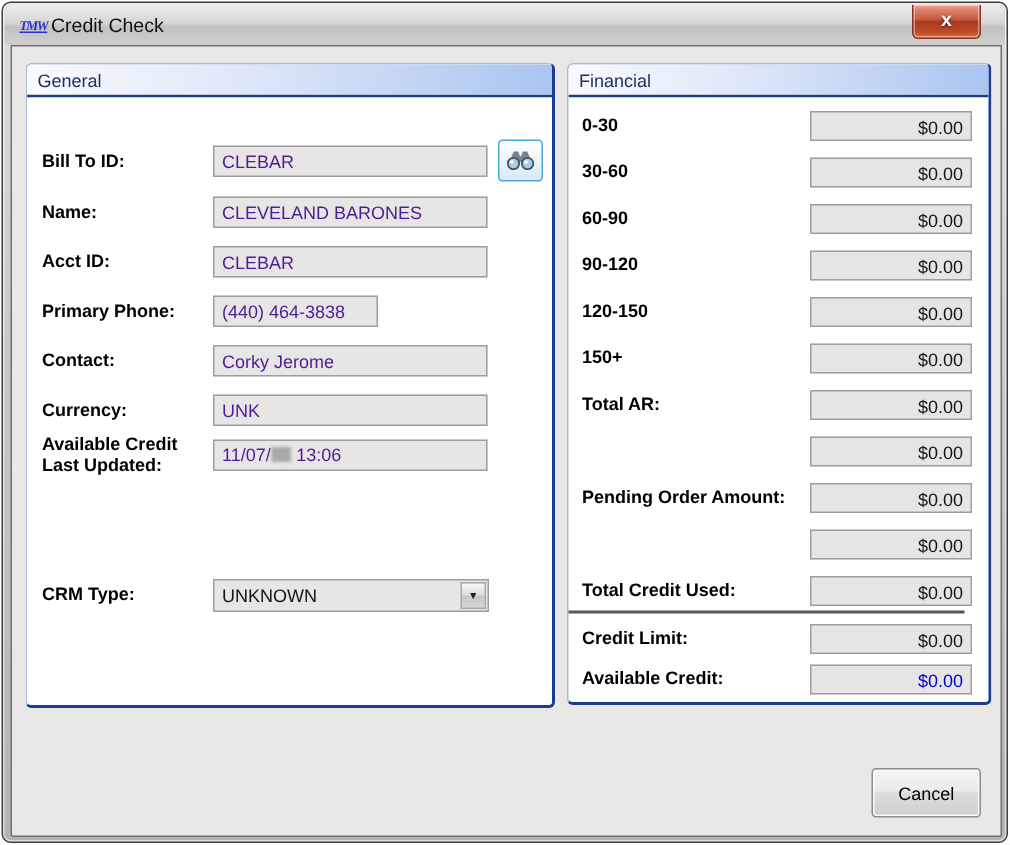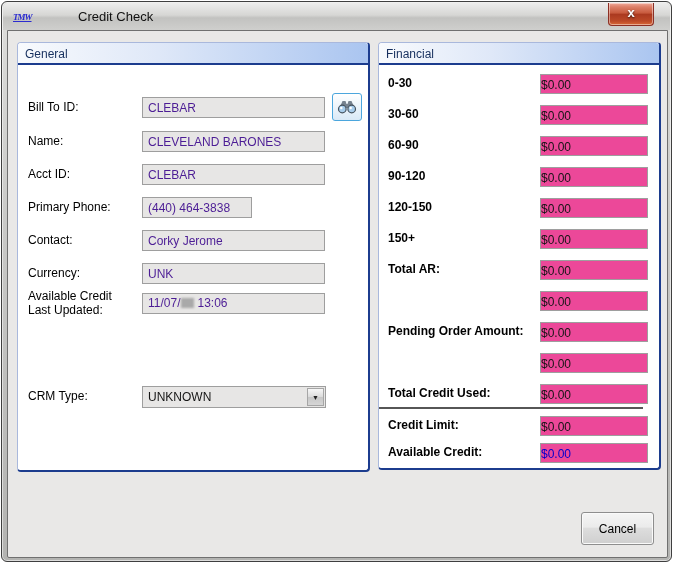--- a/index.html
+++ b/index.html
@@ -9,21 +9,21 @@
     border:1px solid #3f3f3f; border-radius:6px;
     background:linear-gradient(180deg,#dededc 0%,#c9c9c7 40%,#b3b3b1 100%);
     box-shadow:inset 0 0 0 1px rgba(255,255,255,.55); }
 
   
   .titlebar { position:absolute; top:1px; left:1px; right:1px; height:27px;
     border-radius:5px 5px 0 0;
     background:linear-gradient(180deg,#ededec 0%,#d6d6d4 45%,#c2c2c0 55%,#cfcfcd 100%); }
   .tmw-logo { position:absolute; left:10px; top:9px; font:italic bold 9px "Liberation Serif",serif;
     color:#2b2bd0; text-decoration:underline; letter-spacing:-1px; }
-  .title-text { position:absolute; left:31px; top:6px; font-size:13px; color:#111;margin-left:44px; }
+  .title-text { position:absolute; left:31px; top:6px; font-size:13px; color:#111; }
   .close-btn { position:absolute; top:0; right:16px; width:46px; height:23px;
     border:1px solid #8c2f24; border-top:none; border-radius:0 0 4px 4px;
     background:linear-gradient(180deg,#f0ab9c 0%,#dd7f68 18%,#c85b3e 45%,#ab3a20 52%,#bc4a28 82%,#d96a38 100%);
     box-shadow:inset 0 0 0 1px rgba(255,255,255,.45);
     color:#fff; font-weight:bold; font-size:13px; text-align:center; line-height:20px;
     text-shadow:0 1px 2px rgba(0,0,0,.7); cursor:pointer; }
 
   
   .content { position:absolute; left:5px; top:28px; width:661px; height:528px;
     background:#e9e8e7; border:1px solid #707070; border-radius:0 0 2px 2px; }
@@ -33,41 +33,41 @@
     border:solid #1c3c8e; border-width:1px 2px 2px 1px;
     border-left-color:#a9b8dc; border-top-color:#a9b8dc; border-radius:4px; }
   #gb-general   { left:9px;  top:11px; width:353px; height:430px; }
   #gb-financial { left:370px; top:11px; width:283px; height:428px; }
   .gb-header { height:22px; border-bottom:2px solid #1c3c8e; border-radius:3px 3px 0 0;
     background:linear-gradient(90deg,#f8fafd 0%,#dfe8f8 40%,#aac5f0 100%);
     font-size:12px; color:#17305e; line-height:22px; padding-left:7px; }
   .gb-body { position:absolute; left:0; top:24px; right:0; bottom:0; }
 
   
-  .g-label { position:absolute; left:10px; font-size:12px; font-weight:normal; color:#000; line-height:14px; }
+  .g-label { position:absolute; left:10px; font-size:12px; font-weight:bold; color:#000; line-height:14px; }
   .g-field { position:absolute; left:124px; width:183px; height:21px;
     background:#e7e6e5; border:1px solid #9e9e9e; font-family:inherit;
     font-size:12px; color:#4c1d95; padding:0 5px; line-height:19px; }
   .search-btn { position:absolute; left:314px; top:26px; width:30px; height:28px;
     background:linear-gradient(180deg,#ffffff,#d9e9f7); border:1px solid #4ba6dd;
     border-radius:3px; cursor:pointer; text-align:center; padding-top:5px; }
   .combo { position:absolute; left:124px; top:319px; width:184px; height:22px;
     background:#e7e6e5; border:1px solid #9e9e9e; cursor:pointer; }
   .combo-text { font-size:12px; color:#151515; padding:3px 0 0 5px; }
   .combo-arrow { position:absolute; right:1px; top:1px; width:17px; height:18px;
     background:linear-gradient(180deg,#f7f7f7,#dcdcdc 48%,#c7c7c7 52%,#d6d6d6);
     border:1px solid #a6a6a6; font-size:7px; color:#222; text-align:center; line-height:18px; }
   .redact { display:inline-block; width:13px; height:10px; background:#a9a9a9;
     filter:blur(1px); vertical-align:-1px; margin:0 3px 0 1px; }
 
   
   .fin-label { position:absolute; left:9px; font-size:12px; font-weight:bold; color:#000; }
   .fin-value { position:absolute; left:161px; width:108px; height:20px;
-    background:#ec4899; border:1px solid #9e9e9e; font-size:12px; color:#151515;
-    padding:3px 5px 0 0; }
+    background:#e5e5e5; border:1px solid #9e9e9e; font-size:12px; color:#151515;
+    text-align:right; padding:3px 5px 0 0; }
   .fin-value.blue { color:#0000cd; }
   .fin-sep { position:absolute; left:0; top:340px; width:264px; height:2px; background:#565656; }
 
   .cancel-btn { position:absolute; left:573px; top:481px; width:73px; height:33px;
     background:linear-gradient(180deg,#f5f5f5 0%,#ebebeb 45%,#dddddd 50%,#cfcfcf 100%);
     border:1px solid #8e8e8e; border-radius:3px; box-shadow:inset 0 0 0 1px #fafafa;
     font-family:inherit; font-size:12px; color:#000; cursor:pointer; }
 </style>
 </head>
 <body>

